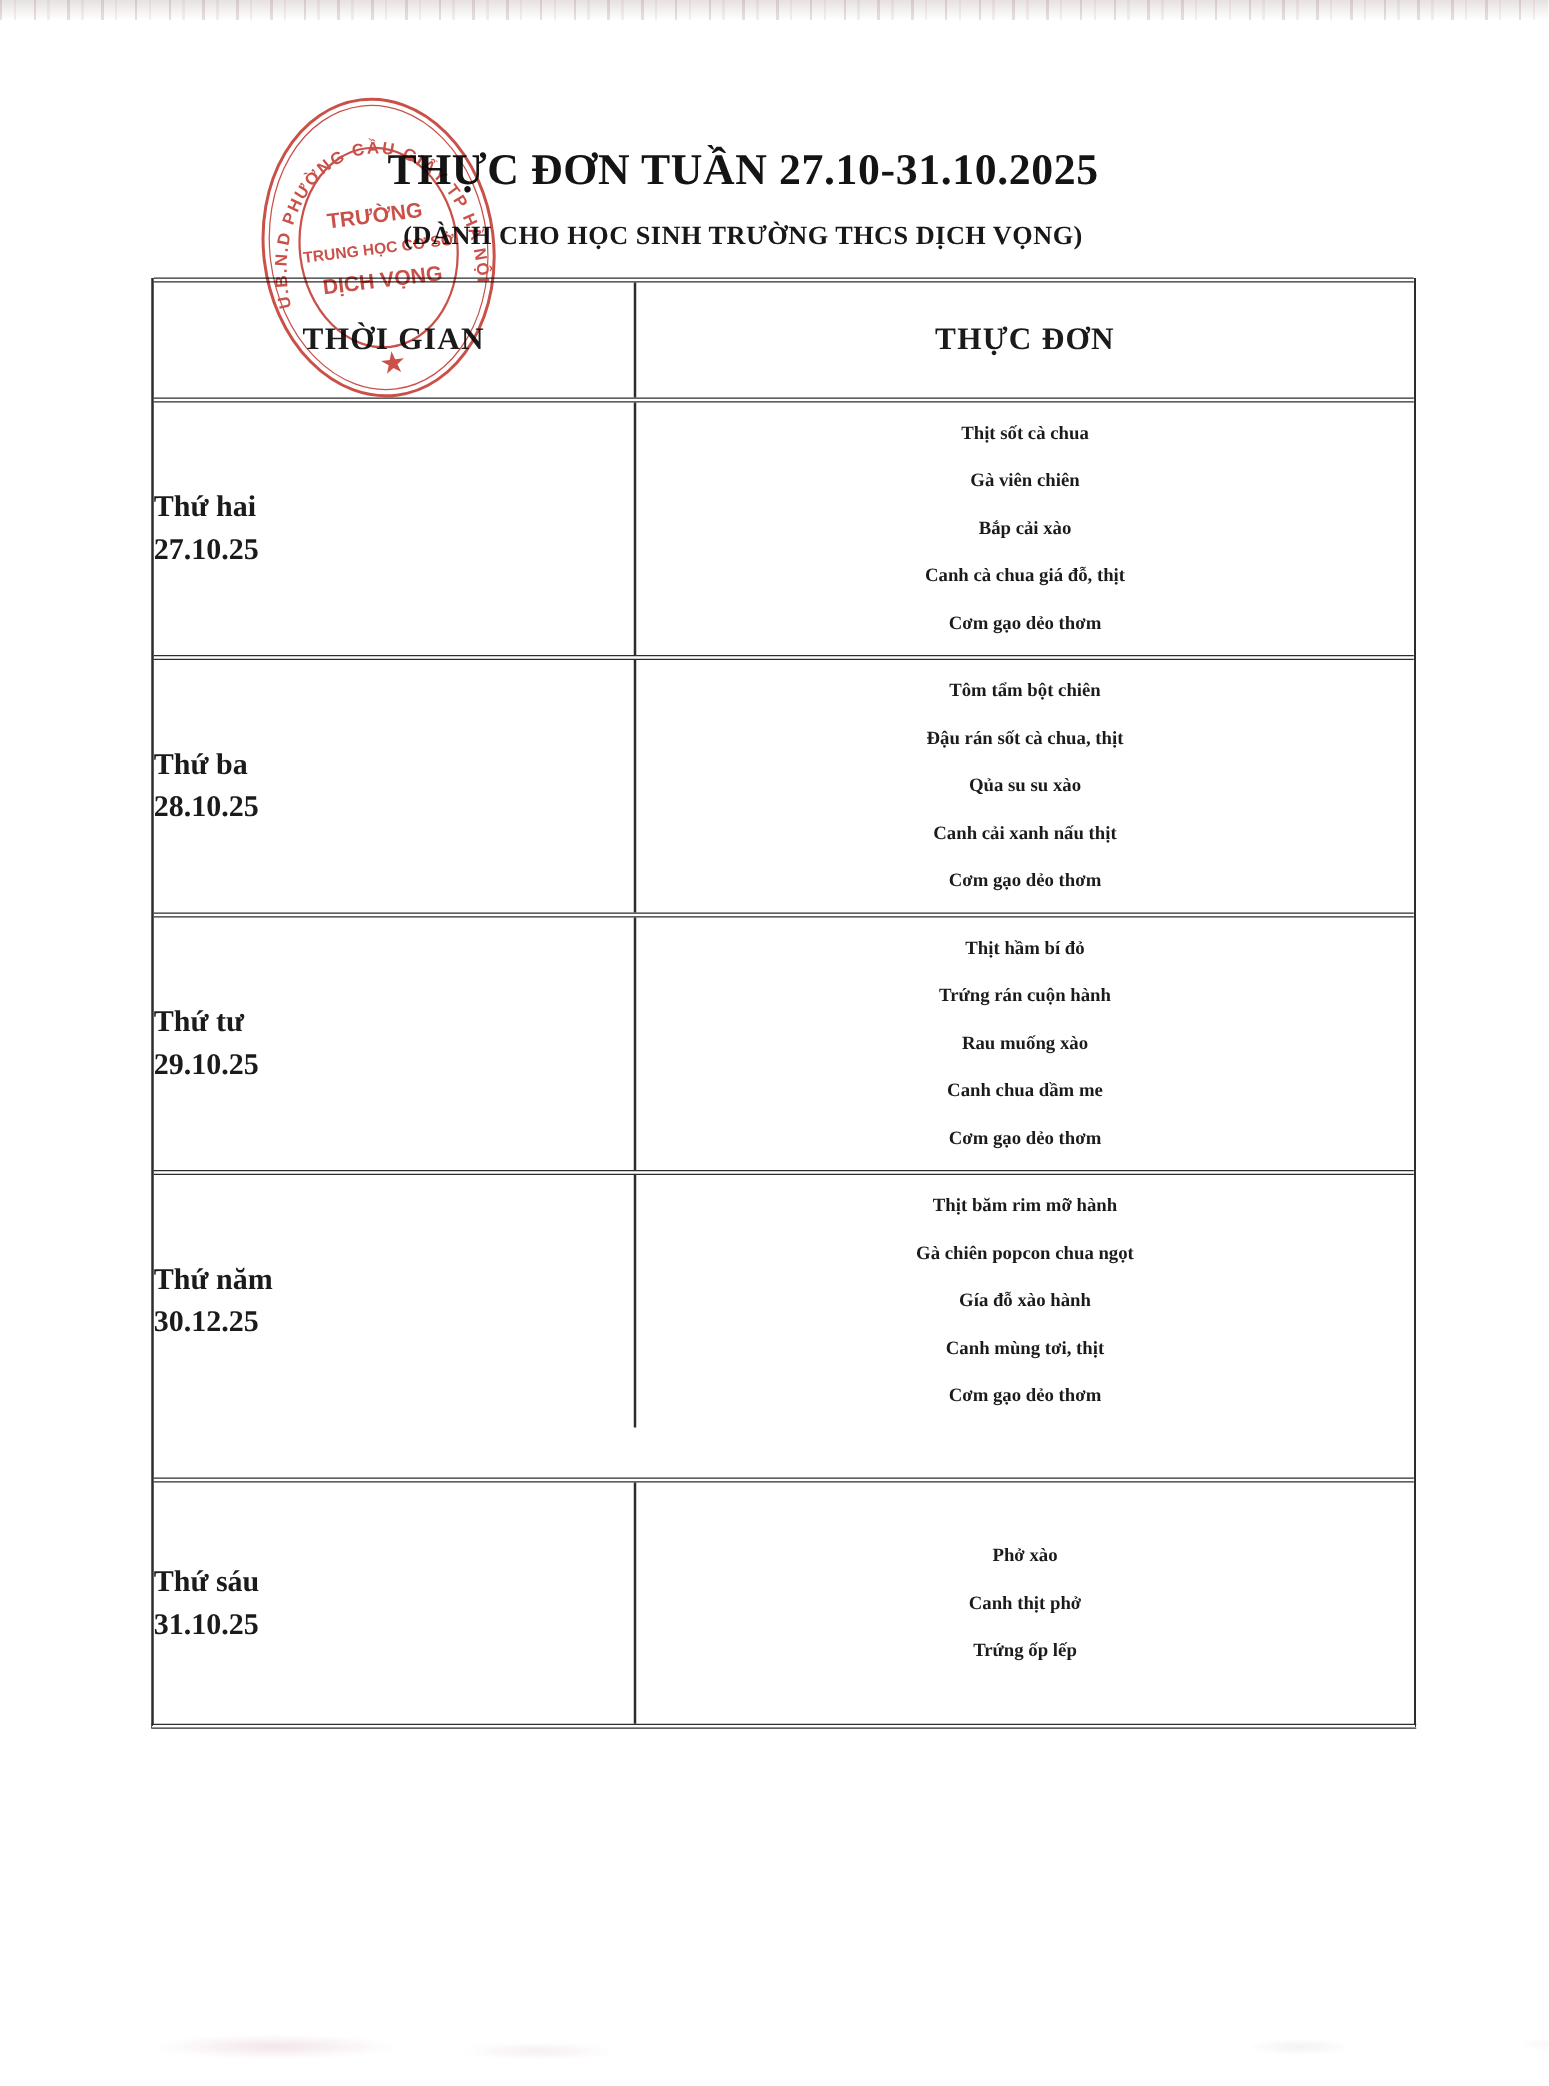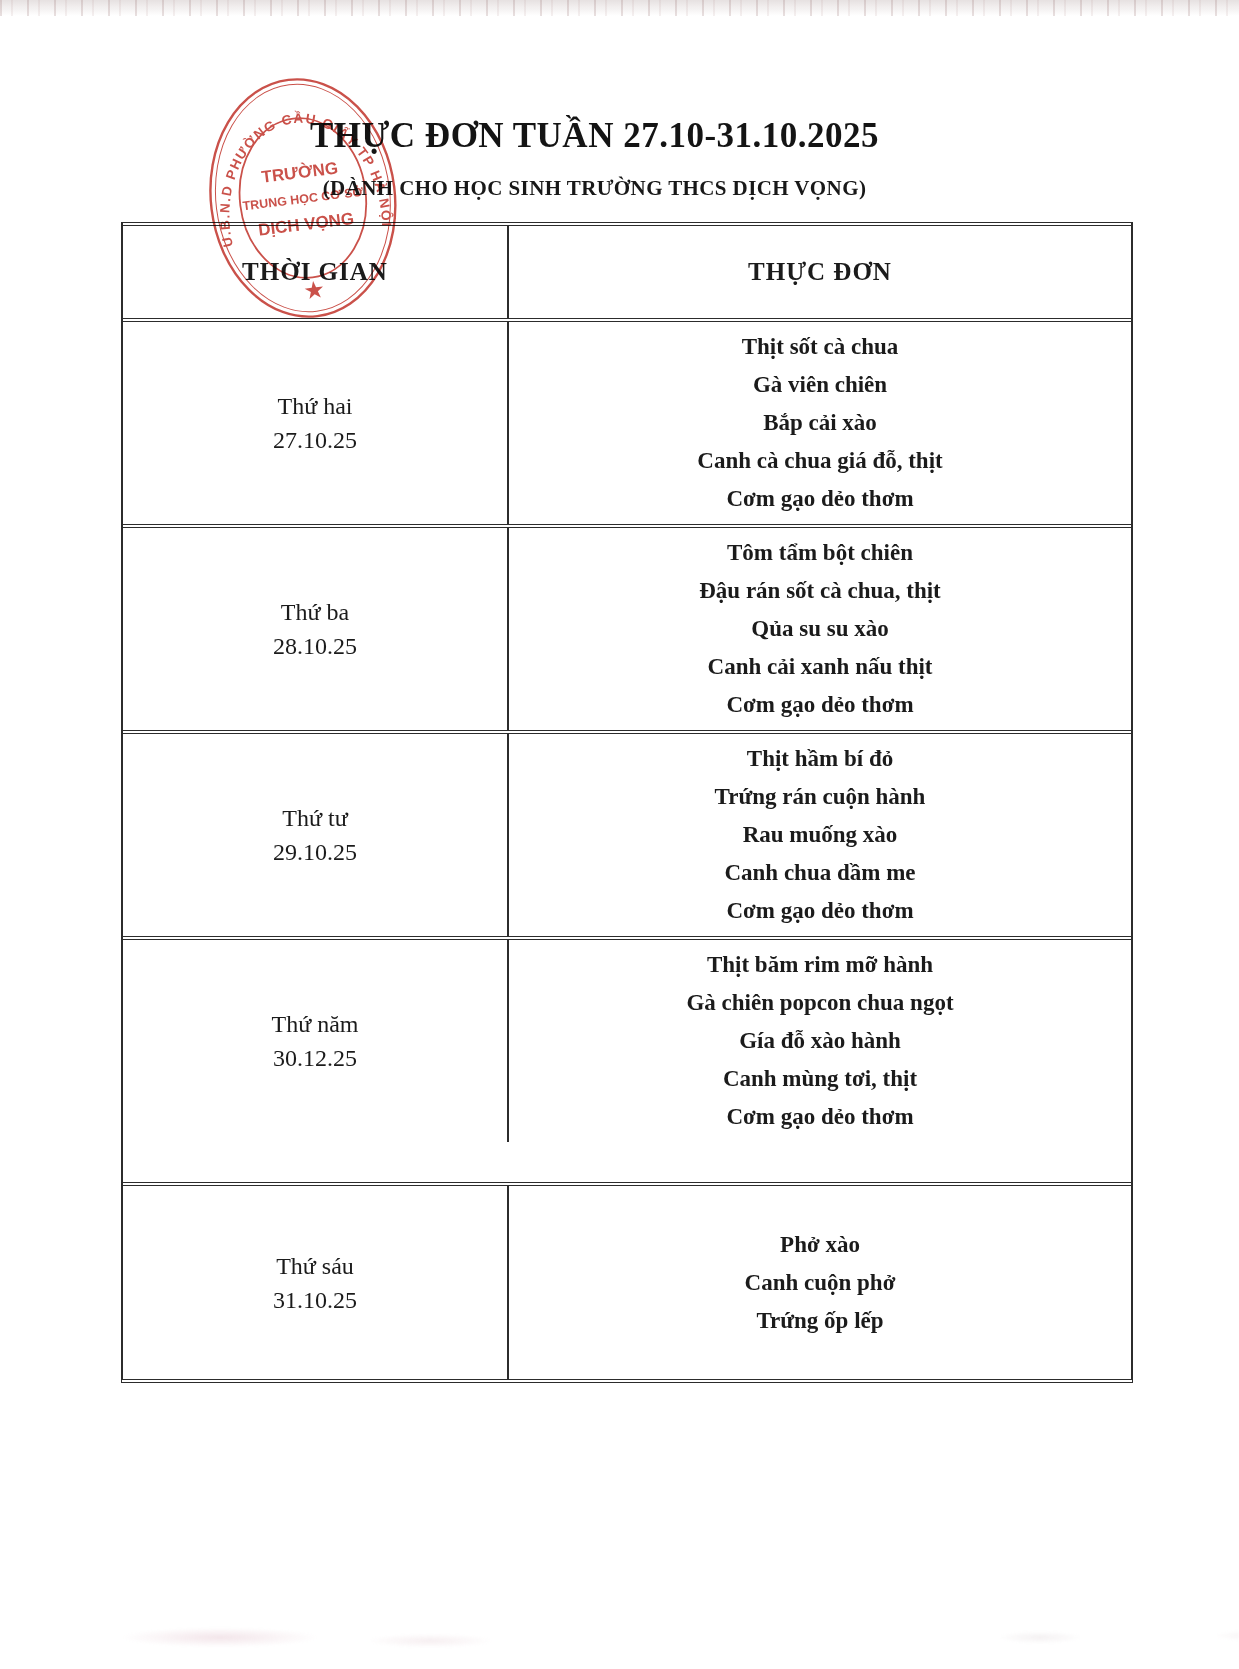--- a/index.html
+++ b/index.html
@@ -64,30 +64,30 @@
     display:grid;grid-template-columns:386px 1fr;
     border-top:4px double #2c2c2c;
   }
   .t-header{min-height:92px;}
   .t-header .h-cell{
     display:flex;align-items:center;justify-content:center;
     font-size:25px;font-weight:bold;letter-spacing:1px;
   }
   .day-cell{
     border-right:2px solid #2c2c2c;
-    display:flex;flex-direction:column;align-items:center;justify-content:center;
+    display:flex;flex-direction:column;align-items:flex-start;justify-content:center;
     text-align:center;
-    font-size:24px;font-weight:normal;line-height:34px;
+    font-size:24px;font-weight:bold;line-height:34px;
   }
   .menu-cell{
     display:flex;flex-direction:column;align-items:center;justify-content:center;
     text-align:center;padding:6px 0;
   }
   .dish{
-    font-size:23px;font-weight:bold;line-height:38px;
+    font-size:15px;font-weight:bold;line-height:38px;
     white-space:nowrap;
     font-family:Liberation Serif, serif;
   }
   .t-body-row{min-height:196px;}
   .t-body-row:nth-of-type(2){min-height:178px;}
   .t-body-row:nth-of-type(3){min-height:193px;}
   .t-body-row:nth-of-type(4){min-height:197px;}
   .t-body-row:nth-of-type(5){min-height:198px;}
   .t-body-row:nth-of-type(6){min-height:193px;margin-top:40px;}
 </style>
@@ -181,20 +181,20 @@
         </div>
   </div>
 
   <div class="t-row t-body-row">
     <div class="day-cell">
       <div>Thứ sáu</div>
       <div>31.10.25</div>
     </div>
     <div class="menu-cell">
           <div class="dish">Phở xào</div>
-          <div class="dish">Canh cuộn phở</div>
+          <div class="dish">Canh thịt phở</div>
           <div class="dish">Trứng ốp lếp</div>
         </div>
   </div>
 </div>
 
   <div class="scan-bottom"></div>
 </div>
 
 </body></html>

